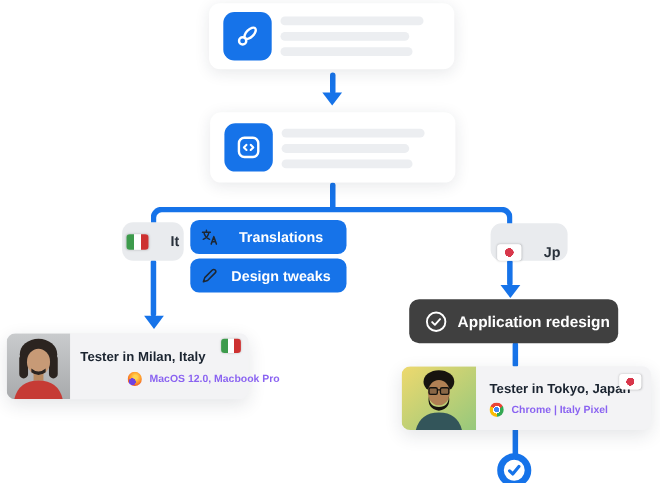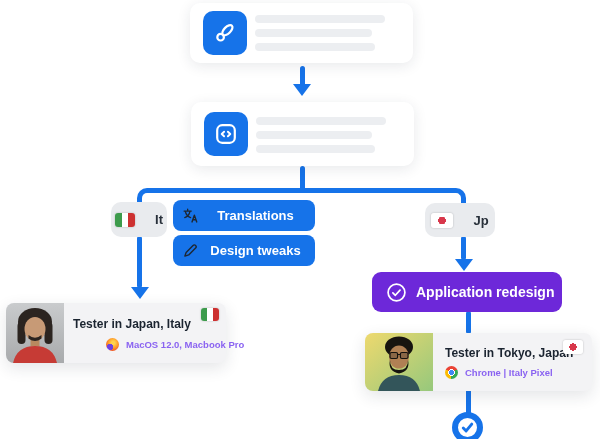--- a/index.html
+++ b/index.html
@@ -41,21 +41,21 @@
   .flag-jp{background:radial-gradient(circle at 50% 50%,#d8374b 0 29%,#ffffff 30%);}
   
   .tag{
     position:absolute;left:173px;width:142px;height:31px;border-radius:8px;background:#1673e9;
     display:flex;align-items:center;padding:0 9px;box-sizing:border-box;gap:6px;z-index:2;
   }
   .tag-label{flex:1;text-align:center;color:#ffffff;font-size:13px;font-weight:700;white-space:nowrap;}
   
   .task-pill{
     position:absolute;left:372px;top:272px;width:190px;height:40px;border-radius:9px;
-    background:#6d28d9;display:flex;align-items:center;padding-left:14px;box-sizing:border-box;
+    background:#404040;display:flex;align-items:center;padding-left:14px;box-sizing:border-box;
     gap:9px;z-index:2;
   }
   .task-label{color:#ffffff;font-size:14px;font-weight:700;white-space:nowrap;}
   
   .tester-card{
     position:absolute;background:#f3f3f5;border-radius:8px;z-index:2;
     box-shadow:0 5px 16px rgba(30,40,60,.12);display:flex;
   }
   .tester-photo{flex:none;border-radius:8px 0 0 8px;overflow:hidden;}
   .tester-body{position:relative;flex:1;}
@@ -125,21 +125,21 @@
     <div class="skel" style="top:15px;width:130px;"></div>
     <div class="skel" style="top:29px;width:116px;"></div>
     <div class="skel" style="top:43px;width:119px;"></div>
   </div>
 
   <div class="badge" style="left:111px;top:202px;width:56px;height:35px;">
     <span class="flag flag-it" style="width:20px;height:14px;"></span>
     <span>It</span>
   </div>
 
-  <div class="badge" style="left:425px;top:203px;width:70px;height:34px;">
+  <div class="badge" style="left:446px;top:203px;width:70px;height:34px;align-items:flex-end;">
     <span class="flag flag-jp" style="width:22px;height:15px;"></span>
     <span>Jp</span>
   </div>
 
   <div class="tag" style="top:235px;">
     <svg width="17" height="17" viewBox="0 0 18 18">
       <path d="M3.1 14.9 l1.3-3.9 L11.7 3.7 a1.9 1.9 0 0 1 2.7 2.7 L7.1 13.7 3.1 14.9 Z" fill="none" stroke="#1d2733" stroke-width="1.5" stroke-linejoin="round"></path>
     </svg>
     <span class="tag-label">Design tweaks</span>
   </div>
@@ -174,22 +174,22 @@
         <ellipse cx="29" cy="19" rx="17" ry="14" fill="#2b2420"></ellipse>
         <rect x="11.5" y="19" width="8" height="22" rx="4" fill="#2b2420"></rect>
         <rect x="38.5" y="19" width="8" height="22" rx="4" fill="#2b2420"></rect>
         <rect x="24.5" y="33" width="9" height="10" fill="#b8895f"></rect>
         <ellipse cx="29" cy="26" rx="10.5" ry="12" fill="#c79a76"></ellipse>
         <path d="M22.5 32 Q29 37.5 35.5 32 L35.5 35.5 Q29 40.5 22.5 35.5 Z" fill="#2b2420"></path>
         <path d="M7 60 Q11 43 29 43 Q47 43 51 60 Z" fill="#c63b35"></path>
       </svg>
     </div>
     <div class="tester-body">
-      <div class="tester-title" style="left:9px;top:14px;">Tester in Japan, Italy</div>
-      <div class="tester-env" style="left:10px;top:35px;padding-left:32px;">
+      <div class="tester-title" style="left:9px;top:14px;">Tester in Milan, Italy</div>
+      <div class="tester-env" style="left:20px;top:35px;padding-left:32px;">
         <span class="firefox-dot"></span>
         <span class="env-text">MacOS 12.0, Macbook Pro</span>
       </div>
       <span class="flag flag-it corner-flag" style="right:7px;top:5px;width:18px;height:13px;"></span>
     </div>
   </div>
 
   <div class="tester-card" style="left:365px;top:333px;width:227px;height:58px;">
     <div class="tester-photo" style="width:68px;height:58px;">
       <svg width="68" height="58" viewBox="0 0 68 58">

